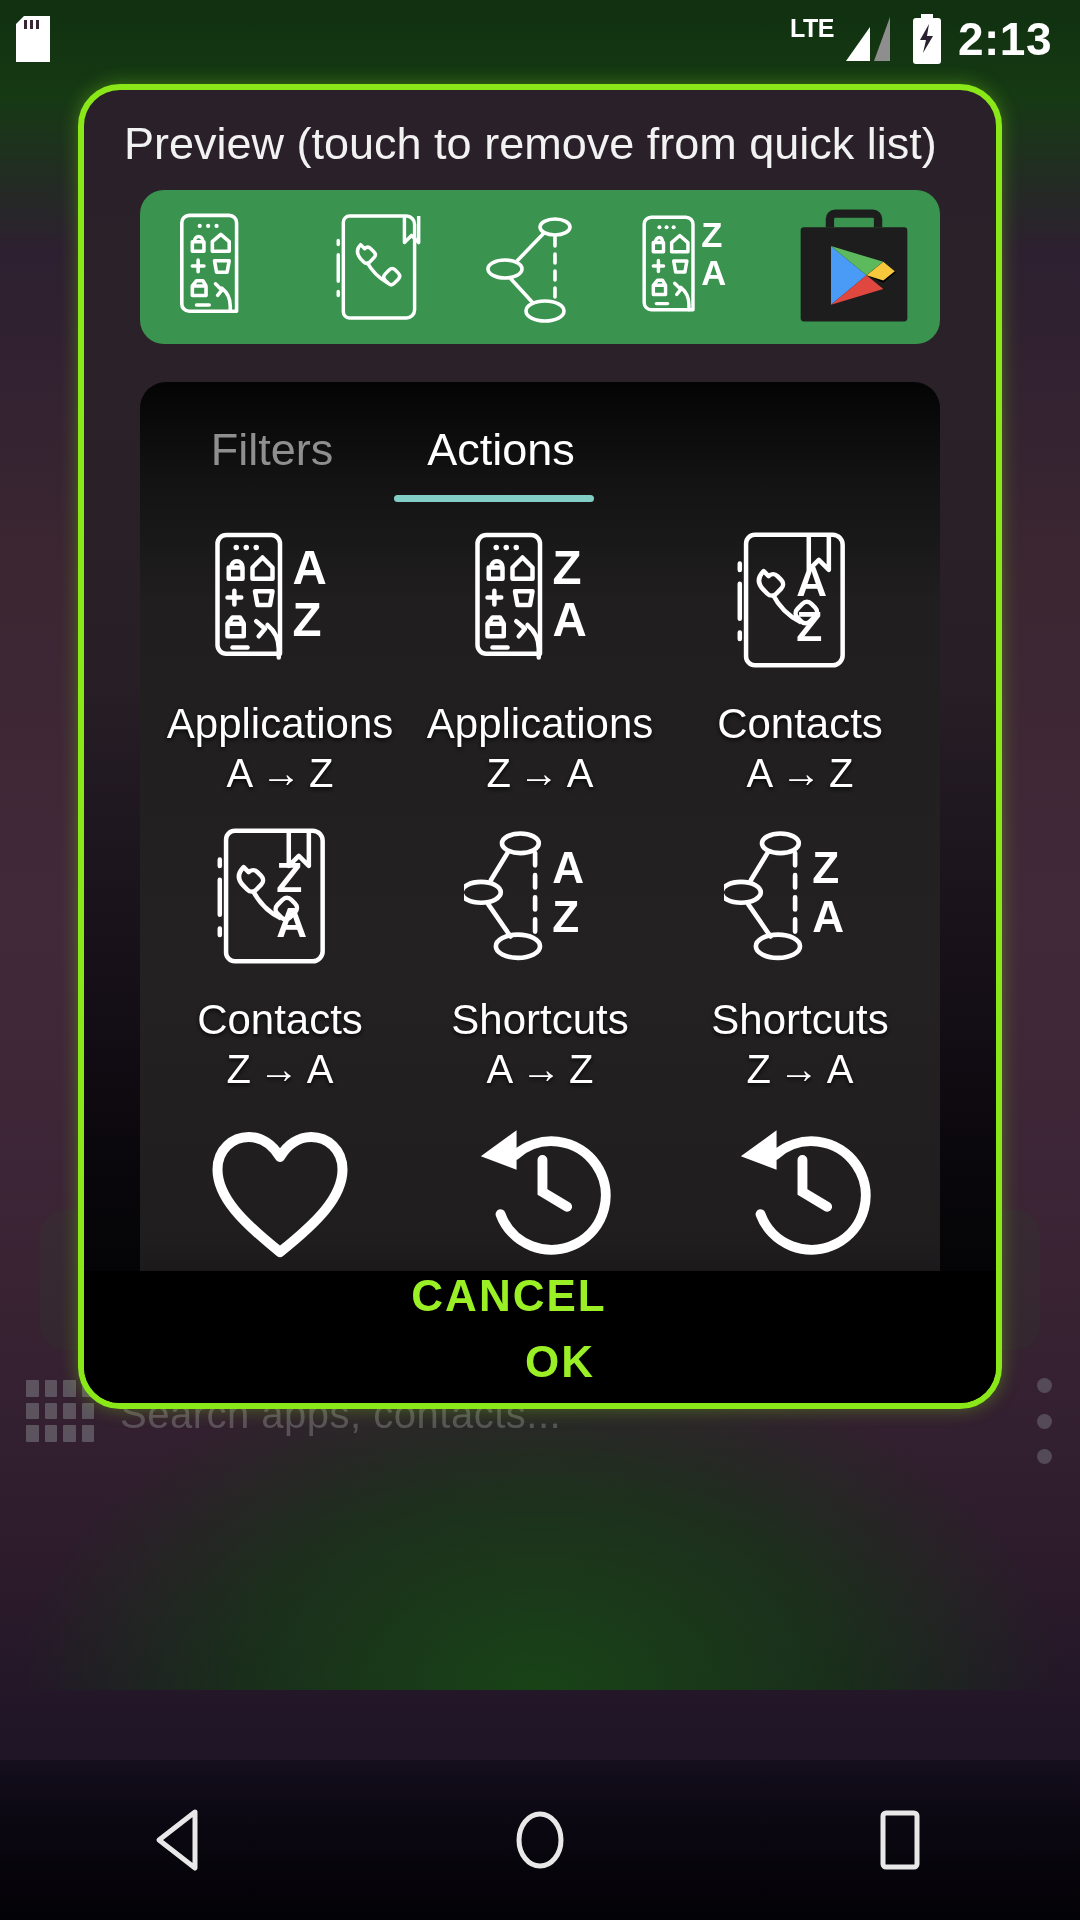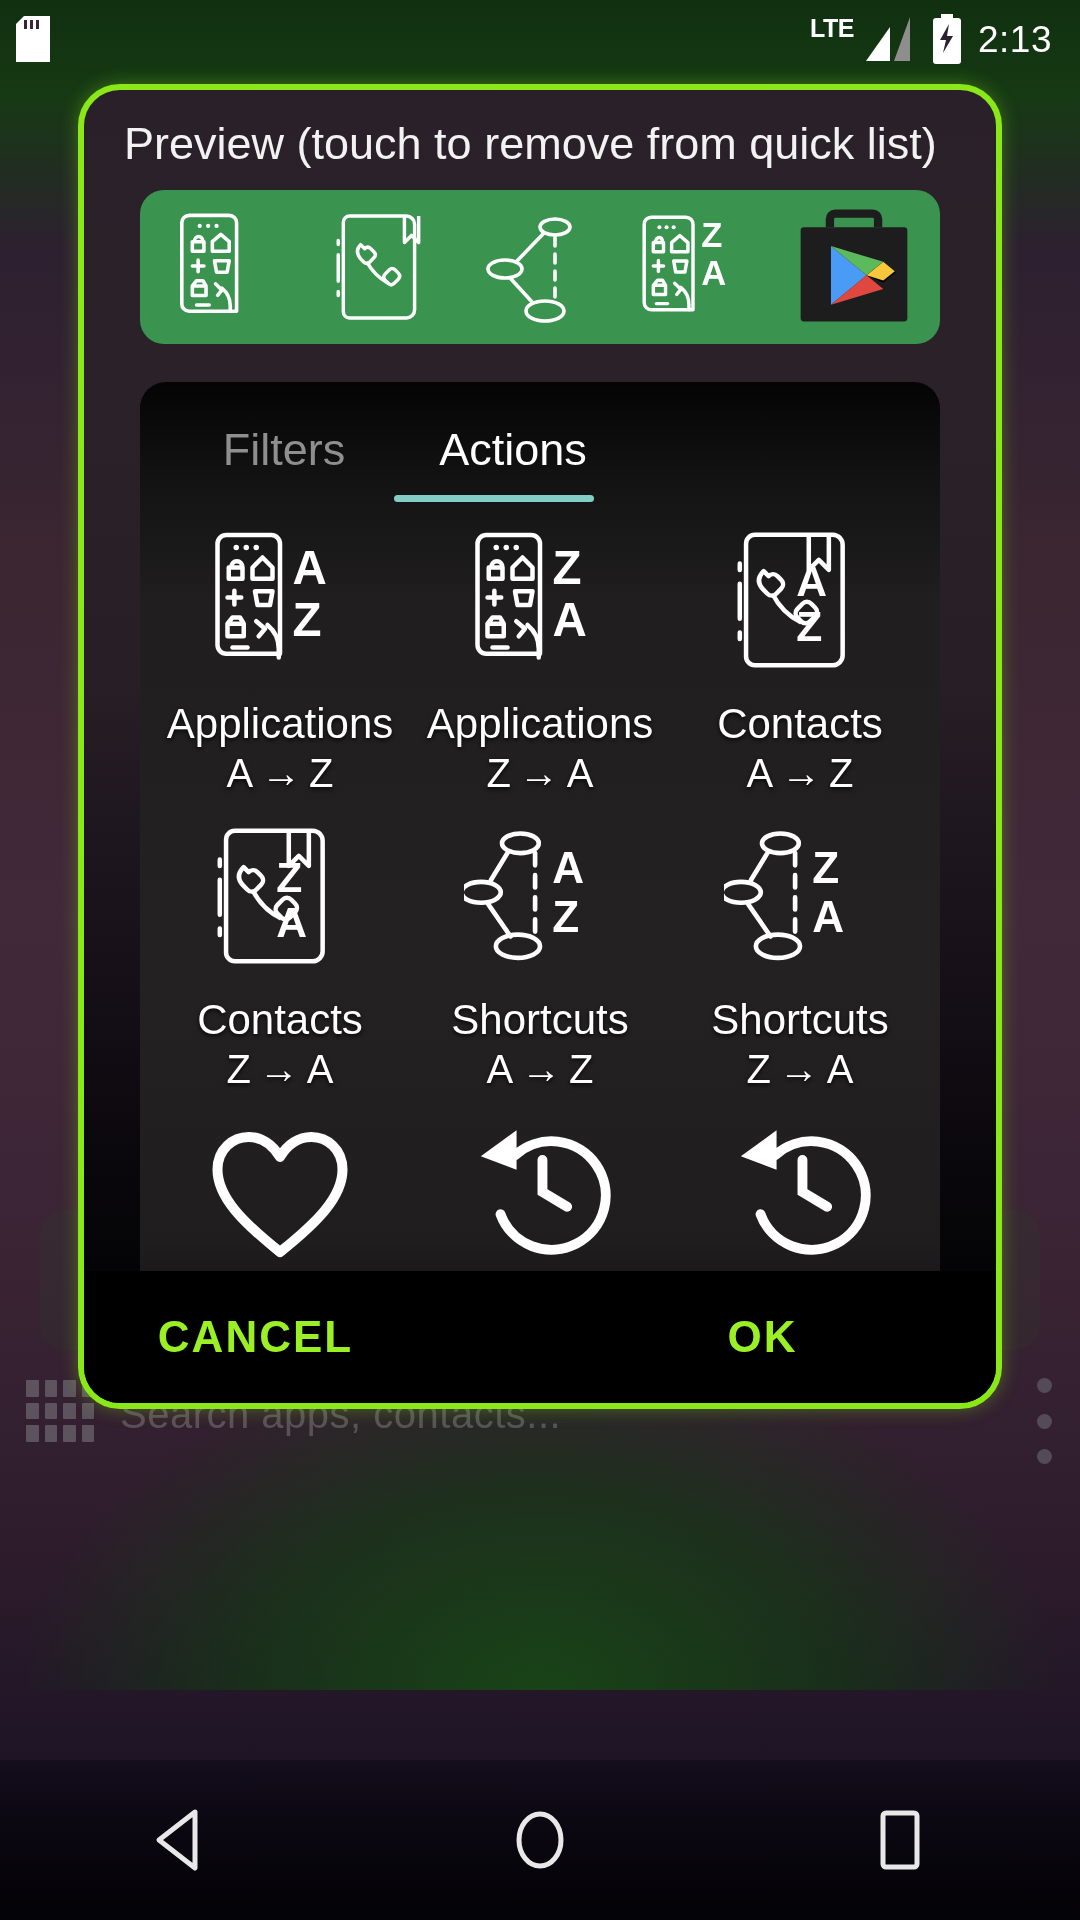--- a/index.html
+++ b/index.html
@@ -45,21 +45,21 @@
   #right-dots i{width:15px;height:15px;border-radius:50%;background:#6f6f76;display:block;}
 
   
   #statusbar{
     position:absolute;left:0;top:0;width:1080px;height:78px;
     display:flex;align-items:center;
     padding:0 28px 0 16px;box-sizing:border-box;color:#fff;
   }
   #sb-left{display:flex;align-items:center;gap:16px;}
   #sb-right{margin-left:auto;display:flex;align-items:center;gap:14px;}
-  .sb-clock{font-size:37px;font-weight:400;letter-spacing:.5px;line-height:1;text-align:right;}
+  .sb-clock{font-size:46px;font-weight:700;letter-spacing:.5px;line-height:1;text-align:right;}
 
   
   #dialog{
     position:absolute;left:78px;top:84px;width:924px;height:1325px;
     box-sizing:border-box;
     background:linear-gradient(180deg,#2a2029 0%,#2b2129 22%,#271e26 45%,#160f18 68%,#060508 86%,#000 100%);
     border:6px solid #8ae818;border-radius:42px;
     box-shadow:0 0 18px rgba(138,232,24,.35);
     overflow:hidden;
   }
@@ -79,21 +79,21 @@
   #preview-strip .pitem{width:126px;height:130px;display:flex;align-items:center;justify-content:center;}
 
   
   #panel{
     margin:38px auto 0 auto;width:800px;height:1000px;
     background:linear-gradient(180deg,#040404 0%,#131313 10%,#201e1f 22%,#232122 60%,#201d1f 86%,#0a090a 100%);
     border-radius:26px;overflow:hidden;position:relative;
   }
   #tabs{
     height:120px;display:flex;align-items:flex-end;position:relative;
-    padding-left:20px;box-sizing:border-box;
+    padding-left:8px;box-sizing:border-box;
   }
   .tab{
     color:#8f8f8f;font-size:45px;font-weight:400;
     padding:0 0 26px 0;text-align:center;white-space:nowrap;
     flex:0 0 auto;
   }
   .tab.t0{width:248px}
   .tab.t1{width:210px;color:#ffffff;}
   .tab.t2{width:196px}
   .tab.t3{width:190px}
@@ -113,21 +113,21 @@
     text-align:center;text-shadow:0 2px 4px rgba(0,0,0,.8);font-weight:400;
   }
   .cell .gsub{
     color:#fff;font-size:40px;line-height:50px;text-align:center;
     text-shadow:0 2px 4px rgba(0,0,0,.8);
   }
 
   
   #btnrow{
     position:absolute;left:0;bottom:0;width:100%;height:132px;
-    display:flex;align-items:center;background:#000;
+    display:flex;align-items:center;background:#000;flex-direction:column;
   }
   #btnrow .dbtn{
     color:#9bf025;font-size:44px;font-weight:700;letter-spacing:2px;
     flex:1;text-align:center;
   }
   #btn-cancel{margin-left:-62px;}
   #btn-ok{margin-left:40px;}
 
   
   #navbar{

